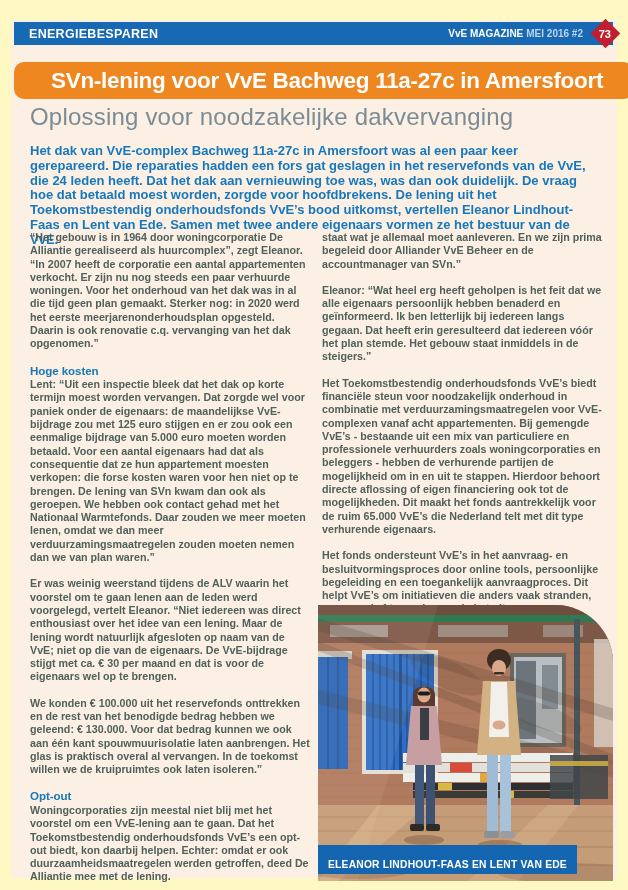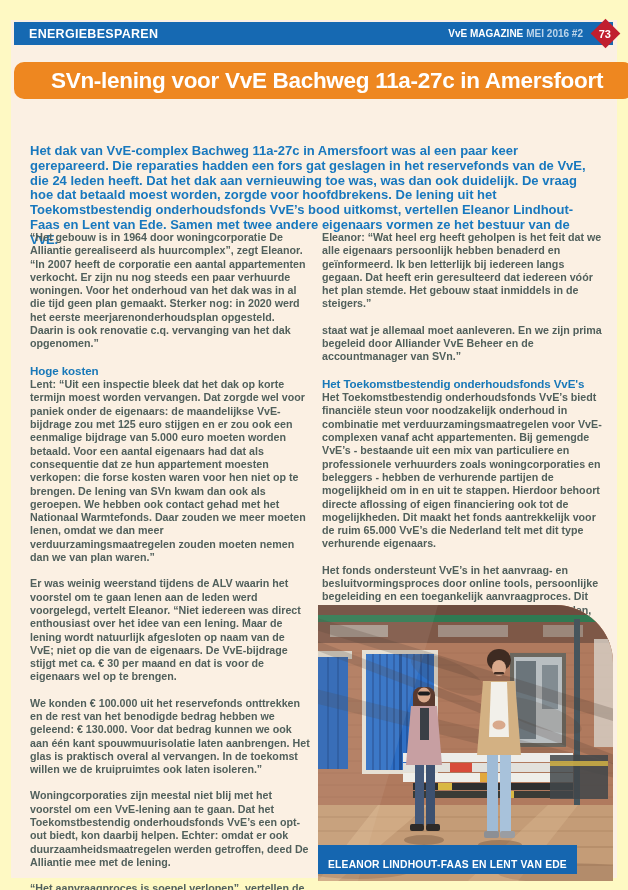--- a/index.html
+++ b/index.html
@@ -77,37 +77,38 @@
     </span>
   </div>
   <div class="diamond">
     <span>73</span>
   </div>
 
   <div class="banner">
     <span class="t">SVn-lening voor VvE Bachweg 11a-27c in Amersfoort</span>
   </div>
 
+  <div class="subtitle">Oplossing voor noodzakelijke dakvervanging</div>
 
   <div class="intro">Het dak van VvE-complex Bachweg 11a-27c in Amersfoort was al een paar keer gerepareerd. Die reparaties hadden een fors gat geslagen in het reservefonds van de VvE, die 24 leden heeft. Dat het dak aan vernieuwing toe was, was dan ook duidelijk. De vraag hoe dat betaald moest worden, zorgde voor hoofdbrekens. De lening uit het Toekomstbestendig onderhoudsfonds VvE’s bood uitkomst, vertellen Eleanor Lindhout-Faas en Lent van Ede. Samen met twee andere eigenaars vormen ze het bestuur van de VvE.</div>
 
   <div class="col col-left">
     <p>“Het gebouw is in 1964 door woningcorporatie De Alliantie gerealiseerd als huurcomplex”, zegt Eleanor. “In 2007 heeft de corporatie een aantal appartementen verkocht. Er zijn nu nog steeds een paar verhuurde woningen. Voor het onderhoud van het dak was in al die tijd geen plan gemaakt. Sterker nog: in 2020 werd het eerste meerjarenonderhoudsplan opgesteld. Daarin is ook renovatie c.q. vervanging van het dak opgenomen.”</p>
     <h3>Hoge kosten</h3>
     <p>Lent: “Uit een inspectie bleek dat het dak op korte termijn moest worden vervangen. Dat zorgde wel voor paniek onder de eigenaars: de maandelijkse VvE-bijdrage zou met 125 euro stijgen en er zou ook een eenmalige bijdrage van 5.000 euro moeten worden betaald. Voor een aantal eigenaars had dat als consequentie dat ze hun appartement moesten verkopen: die forse kosten waren voor hen niet op te brengen. De lening van SVn kwam dan ook als geroepen. We hebben ook contact gehad met het Nationaal Warmtefonds. Daar zouden we meer moeten lenen, omdat we dan meer verduurzamingsmaatregelen zouden moeten nemen dan we van plan waren.”</p>
     <p>Er was weinig weerstand tijdens de ALV waarin het voorstel om te gaan lenen aan de leden werd voorgelegd, vertelt Eleanor. “Niet iedereen was direct enthousiast over het idee van een lening. Maar de lening wordt natuurlijk afgesloten op naam van de VvE; niet op die van de eigenaars. De VvE-bijdrage stijgt met ca. € 30 per maand en dat is voor de eigenaars wel op te brengen.</p>
     <p>We konden € 100.000 uit het reservefonds onttrekken en de rest van het benodigde bedrag hebben we geleend: € 130.000. Voor dat bedrag kunnen we ook aan één kant spouwmuurisolatie laten aanbrengen. Het glas is praktisch overal al vervangen. In de toekomst willen we de kruipruimtes ook laten isoleren.”</p>
+    <h3>Opt-out</h3>
     <p>Woningcorporaties zijn meestal niet blij met het voorstel om een VvE-lening aan te gaan. Dat het Toekomstbestendig onderhoudsfonds VvE’s een opt-out biedt, kon daarbij helpen. Echter: omdat er ook duurzaamheidsmaatregelen werden getroffen, deed De Alliantie mee met de lening.</p>
     <p>“Het aanvraagproces is soepel verlopen”, vertellen de bestuurders. “Een eigenaar is controller, en hij heeft geholpen met het opstellen van de begroting. Op het aanvraagformulier</p>
   </div>
 
   <div class="col col-right">
+    <p>staat wat je allemaal moet aanleveren. En we zijn prima begeleid door Alliander VvE Beheer en de accountmanager van SVn.”</p>
     <p>Eleanor: “Wat heel erg heeft geholpen is het feit dat we alle eigenaars persoonlijk hebben benaderd en geïnformeerd. Ik ben letterlijk bij iedereen langs gegaan. Dat heeft erin geresulteerd dat iedereen vóór het plan stemde. Het gebouw staat inmiddels in de steigers.”</p>
-    <p>staat wat je allemaal moet aanleveren. En we zijn prima begeleid door Alliander VvE Beheer en de accountmanager van SVn.”</p>
-    <h3>Het Toekomstbestendig onderhoudsfonds VvE's</h3>
     <p>Het Toekomstbestendig onderhoudsfonds VvE’s biedt financiële steun voor noodzakelijk onderhoud in combinatie met verduurzamingsmaatregelen voor VvE-complexen vanaf acht appartementen. Bij gemengde VvE’s - bestaande uit een mix van particuliere en professionele verhuurders zoals woningcorporaties en beleggers - hebben de verhurende partijen de mogelijkheid om in en uit te stappen. Hierdoor behoort directe aflossing of eigen financiering ook tot de mogelijkheden. Dit maakt het fonds aantrekkelijk voor de ruim 65.000 VvE’s die Nederland telt met dit type verhurende eigenaars.</p>
     <p><span>Het fonds ondersteunt VvE’s in het aanvraag- en besluitvormingsproces door online tools, persoonlijke begeleiding en een toegankelijk aanvraagproces. Dit helpt VvE’s om initiatieven die anders vaak stranden, succesvol af te ronden, zoals het uitvoeren van (achterstallig) onderhoud.</span><span class="end-dot"></span></p>
   </div>
 
   <div class="photo">
     <svg width="295" height="276" viewBox="0 0 295 276">
 
       <rect x="0" y="0" width="295" height="276" fill="#B07A5E"></rect>
 
       <g>

